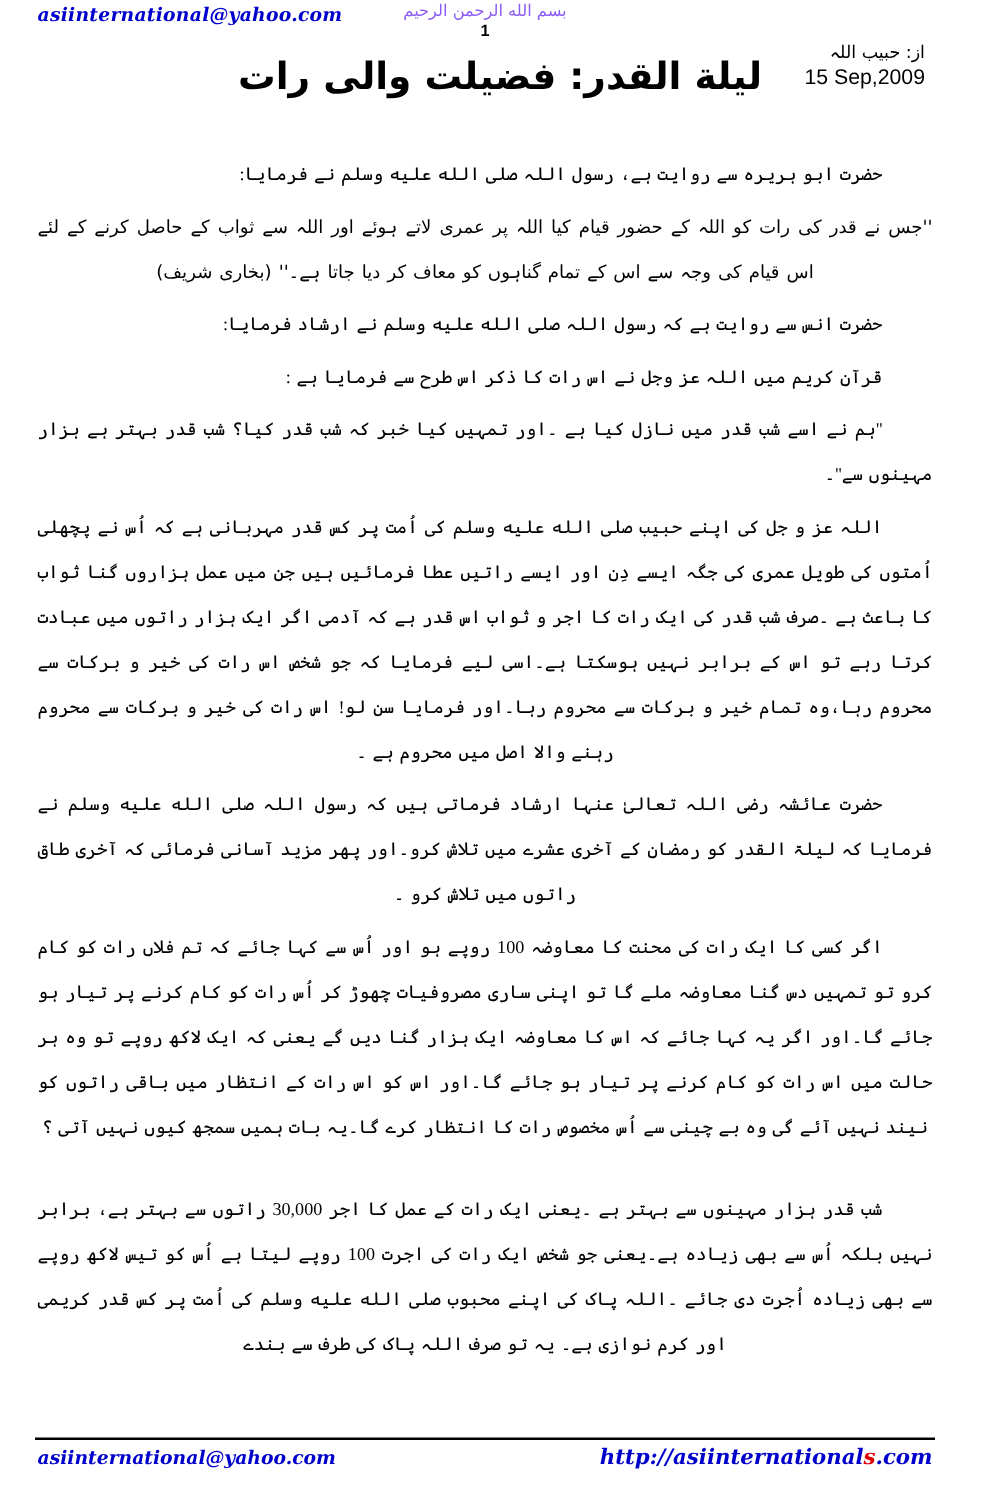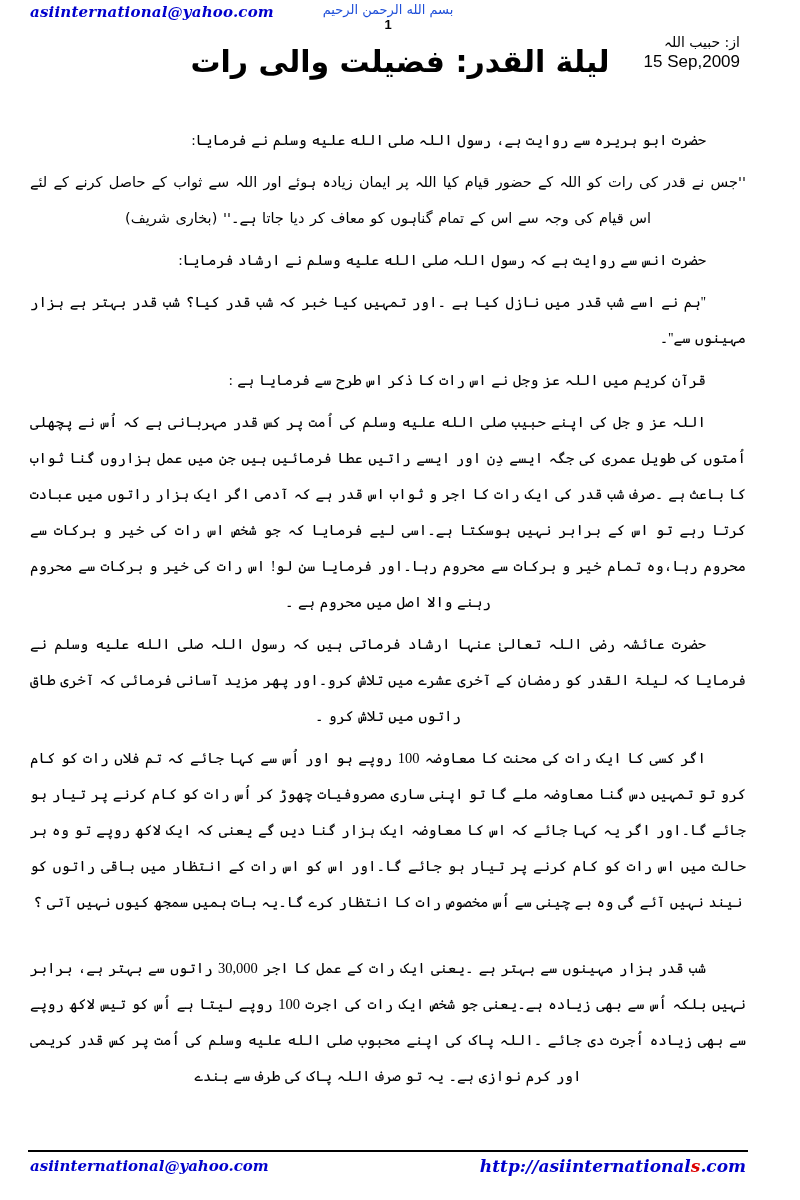--- a/index.html
+++ b/index.html
@@ -8,21 +8,21 @@
     overflow:hidden; font-family:"DejaVu Sans", sans-serif; color:#000;
   }
   
   .hdr-email {
     position:absolute; top:3px; left:30px;
     font-family:"DejaVu Serif", serif; font-style:italic; font-weight:bold;
     font-size:15px; color:#0000cc; letter-spacing:0.2px;
   }
   .bismillah {
     position:absolute; top:2px; left:0; width:100%; text-align:center;
-    direction:rtl; font-size:13px; color:#1d4ed8;
+    direction:rtl; font-size:13px; color:#8b5cf6;
   }
   .pagenum {
     position:absolute; top:17px; left:0; width:100%; text-align:center;
     font-family:"Liberation Sans", sans-serif; font-size:13px; font-weight:bold;
   }
   .byline { position:absolute; top:33px; right:36px; text-align:right;margin-left:25px; }
   .byline .from { direction:rtl; font-size:14px; line-height:18px; }
   .byline .date { font-family:"Liberation Sans", sans-serif; font-size:17px; line-height:21px; direction:ltr; }
   .title {
     position:absolute; top:44px; left:12px; width:100%; margin:0; text-align:center;
@@ -70,24 +70,24 @@
 
   <div class="byline">
     <div class="from">از: حبیب اللہ</div>
     <div class="date">15 Sep,2009</div>
   </div>
 
   <h1 class="title">لیلة القدر:  فضیلت والی رات</h1>
 
   <div class="content" id="content">
       <p class="indent last-right">حضرت ابو ہریرہ سے روایت ہے،  رسول اللہ صلى الله عليه وسلم نے فرمایا:</p>
-      <p class="last-center">''جس نے قدر کی رات کو اللہ کے حضور قیام کیا اللہ پر ایمان زیادہ ہوئے اور اللہ سے ثواب کے حاصل کرنے کے لئے اس قیام کی وجہ سے اس کے تمام گناہوں کو معاف کر دیا جاتا ہے۔'' (بخاری شریف)</p>
+      <p class="last-center">''جس نے قدر کی رات کو اللہ کے حضور قیام کیا اللہ پر عمری لاتے ہوئے اور اللہ سے ثواب کے حاصل کرنے کے لئے اس قیام کی وجہ سے اس کے تمام گناہوں کو معاف کر دیا جاتا ہے۔'' (بخاری شریف)</p>
       <p class="indent last-right">حضرت انس سے روایت ہے کہ رسول اللہ صلى الله عليه وسلم نے ارشاد فرمایا:</p>
+      <p class="indent last-right">قرآن کریم میں اللہ عز وجل نے اس رات کا ذکر اس طرح سے فرمایا ہے :</p>
       <p class="indent last-right">''ہم نے اسے شب قدر میں نازل کیا ہے ۔اور تمہیں کیا خبر کہ شب قدر کیا؟  شب قدر بہتر ہے ہزار مہینوں سے''۔</p>
-      <p class="indent last-right">قرآن کریم میں اللہ عز وجل نے اس رات کا ذکر اس طرح سے فرمایا ہے :</p>
       <p class="indent last-center">اللہ عز و جل کی اپنے حبیب صلى الله عليه وسلم کی اُمت پر کس قدر مہربانی ہے کہ اُس نے پچھلی اُمتوں کی طویل عمری کی جگہ ایسے دِن اور ایسے راتیں عطا فرمائیں ہیں جن میں عمل ہزاروں گنا ثواب کا باعث ہے ۔صرف شب قدر کی ایک رات کا اجر و ثواب اس قدر ہے کہ آدمی اگر ایک ہزار راتوں میں عبادت کرتا رہے تو اس کے برابر نہیں ہوسکتا ہے۔اسی لیے فرمایا کہ جو شخص اس رات کی خیر و برکات سے محروم رہا،وہ تمام خیر و برکات سے محروم رہا۔اور فرمایا سن لو!  اس رات کی خیر و برکات سے محروم رہنے والا اصل میں محروم ہے ۔</p>
       <p class="indent last-center">حضرت عائشہ رضی اللہ تعالیٰ عنہا ارشاد فرماتی ہیں کہ رسول اللہ صلى الله عليه وسلم نے فرمایا کہ لیلۃ القدر کو رمضان کے آخری عشرے میں تلاش کرو۔اور پھر مزید آسانی فرمائی کہ آخری طاق راتوں میں تلاش کرو ۔</p>
       <p class="indent last-center">اگر کسی کا ایک رات کی محنت کا معاوضہ  100  روپے ہو اور اُس سے کہا جائے کہ تم فلاں رات کو کام کرو تو تمہیں دس گنا معاوضہ ملے گا تو اپنی ساری مصروفیات چھوڑ کر اُس رات کو کام کرنے پر تیار ہو جائے گا۔اور اگر یہ کہا جائے کہ اس کا معاوضہ ایک ہزار گنا دیں گے یعنی کہ ایک لاکھ روپے تو وہ ہر حالت میں اس رات کو کام کرنے پر تیار ہو جائے گا۔اور اس کو اس رات کے انتظار میں باقی راتوں کو نیند نہیں آئے گی وہ بے چینی سے اُس مخصوص رات کا انتظار کرے گا۔یہ بات ہمیں سمجھ کیوں نہیں آتی ؟</p>
       <p class="indent last-center gap-top">شب قدر ہزار مہینوں سے بہتر ہے ۔یعنی ایک رات کے عمل کا اجر  30,000  راتوں سے بہتر ہے،  برابر نہیں بلکہ اُس سے بھی زیادہ ہے۔یعنی جو شخص ایک رات کی اجرت  100  روپے لیتا ہے اُس کو  تیس لاکھ روپے سے بھی زیادہ اُجرت دی جائے ۔اللہ پاک کی اپنے محبوب صلى الله عليه وسلم کی اُمت پر کس قدر کریمی اور کرم نوازی ہے۔ یہ تو صرف اللہ پاک کی طرف سے بندے</p>
     </div>
 
   <div class="footer-line"></div>
   <div class="ftr-email">asiinternational@yahoo.com</div>
   <div class="ftr-url"><span>http://asiinternational</span><span class="s-red">s</span><span>.com</span></div>
 

